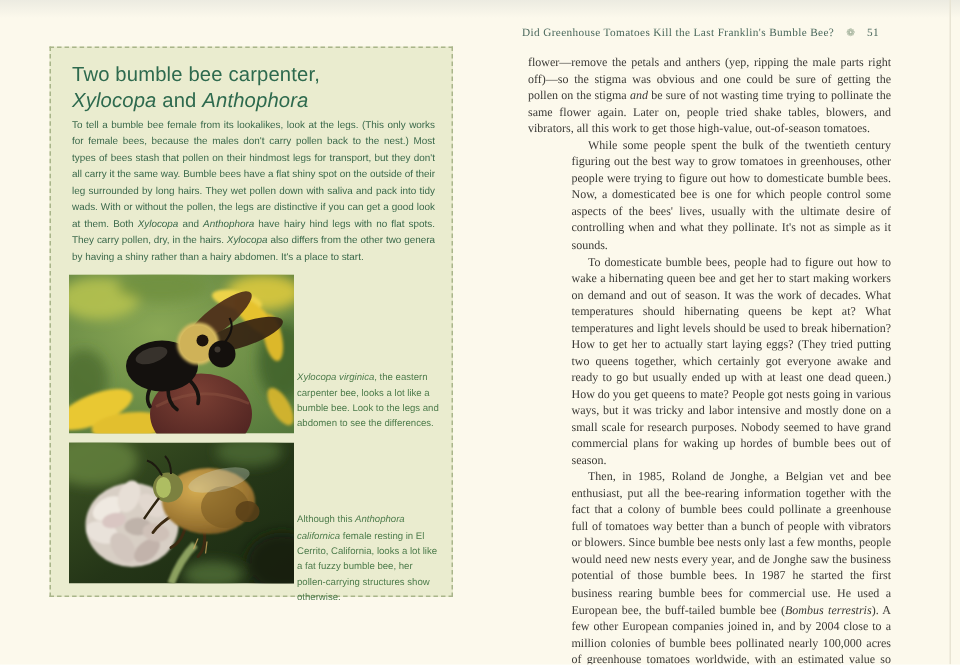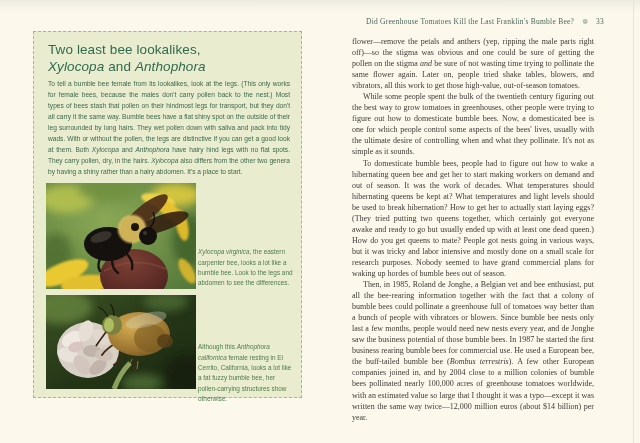--- a/index.html
+++ b/index.html
@@ -35,44 +35,44 @@
   .caption{
     position:absolute;left:164px;width:97px;
     color:#4e7c4c;font-size:6.4px;line-height:10.3px;text-align:left;
   }
   .caption .it{font-style:italic;}
   .cap1{top:209px;}
   .cap2{top:304px;}
 
   
   .rp-header{
-    position:absolute;left:338px;top:17px;width:266px;
+    position:absolute;left:320px;top:17px;width:266px;
     display:flex;justify-content:flex-end;align-items:center;gap:8px;
     font-family:"Liberation Serif",serif;
     color:#4a685c;font-size:7.5px;letter-spacing:.25px;white-space:nowrap;
   }
   .rp-header .orn{color:#94a68e;font-size:7px;letter-spacing:0;}
   .rp-body{
     position:absolute;left:352px;top:36px;width:242px;
     font-family:Liberation Serif, serif;
     color:#3b3a36;font-size:8px;line-height:11.05px;text-align:justify;
   }
   .rp-body p{margin:0;}
-  .rp-body p.indent{text-indent:11px;}
+  .rp-body p.indent{text-indent:11px;margin-left:29px;}
   .rp-body .it{font-style:italic;}
 </style>
 </head>
 <body>
 
 <div class="stage">
   <div class="top-shade"></div>
 
   <div class="info-box">
     <div class="box-title">
-      <span>Two least bee lookalikes,</span><br>
+      <span>Two bumble bee carpenter,</span><br>
       <span class="it">Xylocopa</span><span> and </span><span class="it">Anthophora</span>
     </div>
 
     <div class="box-body"><span>To tell a bumble bee female from its lookalikes, look at the legs. (This only works for female bees, because the males don't carry pollen back to the nest.) Most types of bees stash that pollen on their hindmost legs for transport, but they don't all carry it the same way. Bumble bees have a flat shiny spot on the outside of their leg surrounded by long hairs. They wet pollen down with saliva and pack into tidy wads. With or without the pollen, the legs are distinctive if you can get a good look at them. Both </span><span class="it">Xylocopa</span><span> and </span><span class="it">Anthophora</span><span> have hairy hind legs with no flat spots. They carry pollen, dry, in the hairs. </span><span class="it">Xylocopa</span><span> also differs from the other two genera by having a shiny rather than a hairy abdomen. It's a place to start.</span></div>
 
     <div class="photo photo1" role="img" aria-label="Xylocopa virginica, eastern carpenter bee, on a coneflower">
       <svg viewBox="0 0 150 106" preserveAspectRatio="none">
         <defs>
           <radialGradient id="p1bg" cx="40%" cy="35%" r="90%">
             <stop offset="0%" stop-color="#8aa855"></stop>
@@ -189,21 +189,21 @@
         <path d="M60,37 q-6,8 -10,14" stroke="#2e2410" stroke-width="1.6" fill="none"></path>
       </svg>
     </div>
 
     <p class="caption cap2"><span>Although this </span><span class="it">Anthophora californica</span><span> female resting in El Cerrito, California, looks a lot like a fat fuzzy bumble bee, her pollen-carrying structures show otherwise.</span></p>
   </div>
 
   <div class="rp-header">
     <span>Did Greenhouse Tomatoes Kill the Last Franklin's Bumble Bee?</span>
     <span class="orn">❁</span>
-    <span>33</span>
+    <span>51</span>
   </div>
 
   <div class="rp-body">
     <p><span>flower—remove the petals and anthers (yep, ripping the male parts right off)—so the stigma was obvious and one could be sure of getting the pollen on the stigma </span><span class="it">and</span><span> be sure of not wasting time trying to pollinate the same flower again. Later on, people tried shake tables, blowers, and vibrators, all this work to get those high-value, out-of-season tomatoes.</span></p>
     <p class="indent">While some people spent the bulk of the twentieth century figuring out the best way to grow tomatoes in greenhouses, other people were trying to figure out how to domesticate bumble bees. Now, a domesticated bee is one for which people control some aspects of the bees' lives, usually with the ultimate desire of controlling when and what they pollinate. It's not as simple as it sounds.</p>
     <p class="indent">To domesticate bumble bees, people had to figure out how to wake a hibernating queen bee and get her to start making workers on demand and out of season. It was the work of decades. What temperatures should hibernating queens be kept at? What temperatures and light levels should be used to break hibernation? How to get her to actually start laying eggs? (They tried putting two queens together, which certainly got everyone awake and ready to go but usually ended up with at least one dead queen.) How do you get queens to mate? People got nests going in various ways, but it was tricky and labor intensive and mostly done on a small scale for research purposes. Nobody seemed to have grand commercial plans for waking up hordes of bumble bees out of season.</p>
     <p class="indent"><span>Then, in 1985, Roland de Jonghe, a Belgian vet and bee enthusiast, put all the bee-rearing information together with the fact that a colony of bumble bees could pollinate a greenhouse full of tomatoes way better than a bunch of people with vibrators or blowers. Since bumble bee nests only last a few months, people would need new nests every year, and de Jonghe saw the business potential of those bumble bees. In 1987 he started the first business rearing bumble bees for commercial use. He used a European bee, the buff-tailed bumble bee (</span><span class="it">Bombus terrestris</span><span>). A few other European companies joined in, and by 2004 close to a million colonies of bumble bees pollinated nearly 100,000 acres of greenhouse tomatoes worldwide, with an estimated value so large that I thought it was a typo—except it was written the same way twice—12,000 million euros (about $14 billion) per year.</span></p>
   </div>
 
   <div class="page-edge"></div>

